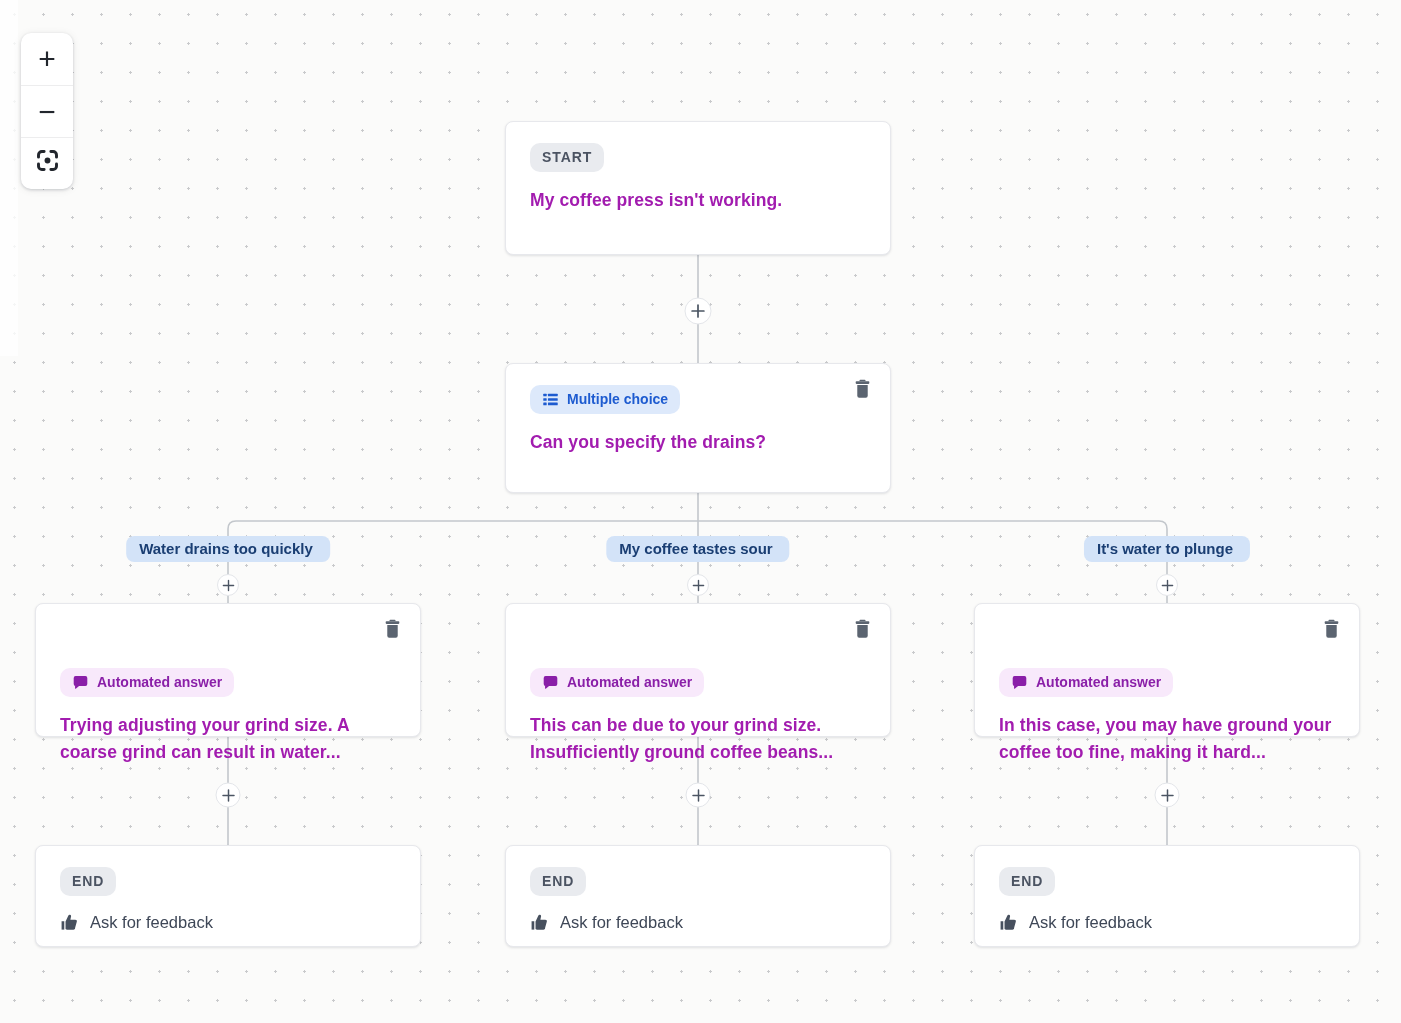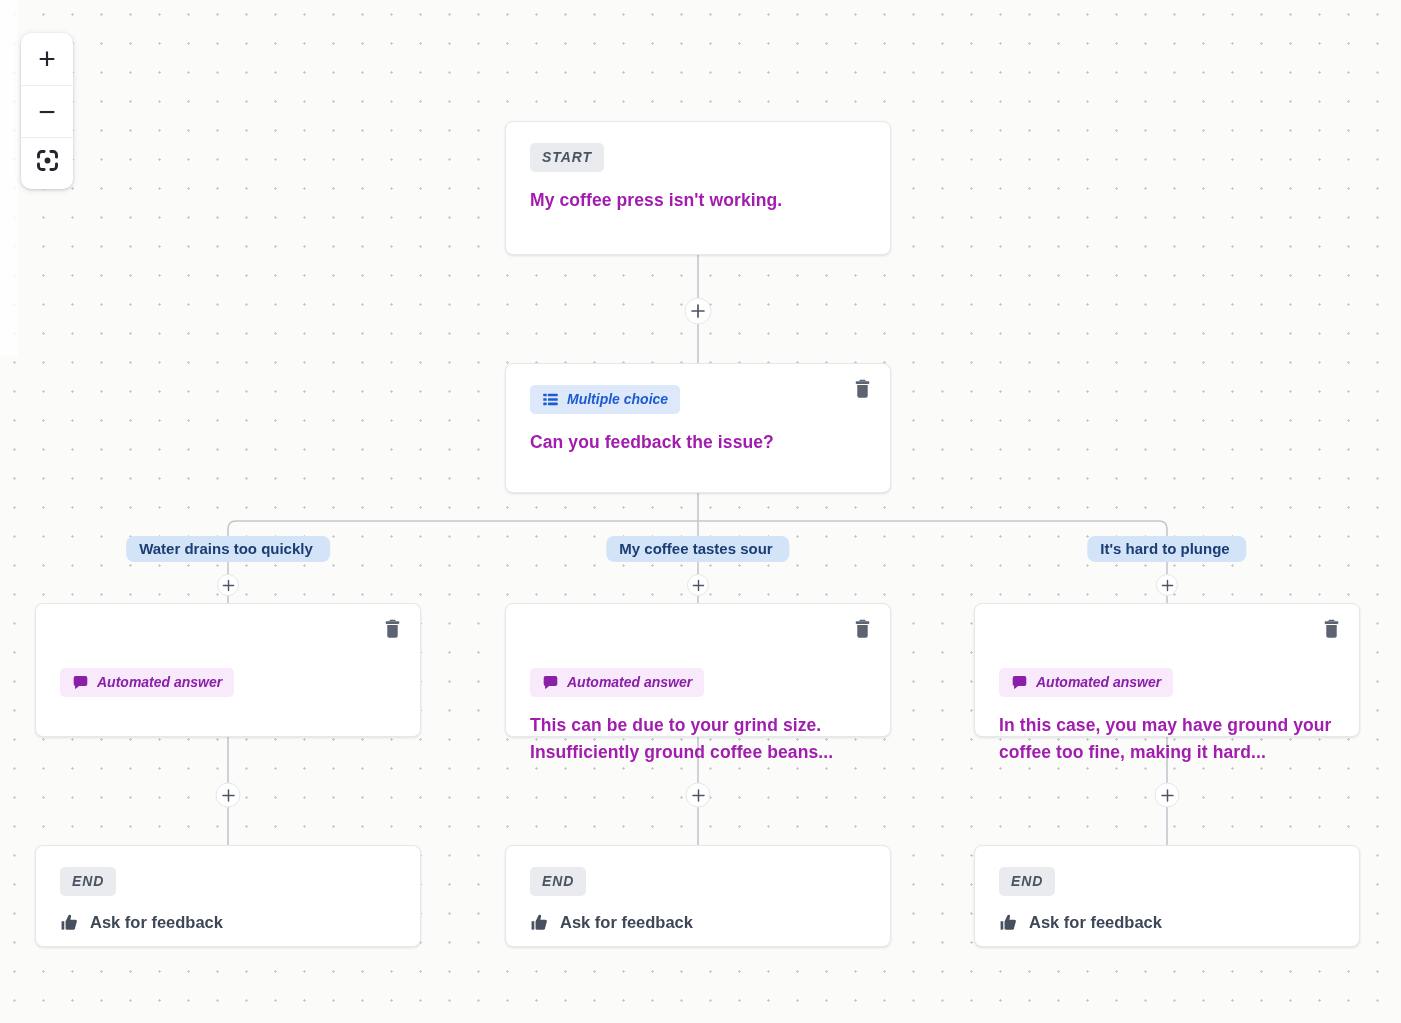--- a/index.html
+++ b/index.html
@@ -68,26 +68,25 @@
     font-weight: 700;
     color: #a21caf;
     line-height: 1.55;
     letter-spacing: 0.1px;
   }
 
   .badge {
     display: inline-flex;
     align-items: center;
     gap: 8px;
-    border-radius: 5px;
+    border-radius: 10px;
     padding: 5px 12px;
     font-size: 14px;
     font-weight: 700;
     line-height: 1.35;
-    font-style: italic;
   }
   .badge-grey { background: #e9ebef; color: #4b5362; letter-spacing: 0.9px; }
   .badge-blue { background: #dde9fb; color: #1d5bd0; justify-content: center; }
   .badge-purple { background: #f8e9fb; color: #8a1fa8; margin-top: 43px; }
   .badge .bicon { display: inline-flex; align-items: center; }
 
   .trash-btn {
     position: absolute;
     top: 14px; right: 17px;
     width: 22px; height: 24px;
@@ -96,21 +95,21 @@
     color: #5b6470;
     cursor: pointer;
   }
 
   .end-row {
     margin-top: 17px;
     display: flex;
     align-items: center;
     gap: 11px;
     font-size: 16.5px;
-    font-weight: 700;
+    font-weight: 400;
     color: #3e4757;
   }
   .end-row .eicon { display: inline-flex; color: #47505e; }
 
   
   .pill {
     position: absolute;
     transform: translateX(-50%);
     background: #d3e3f8;
     color: #1a3e73;
@@ -207,21 +206,21 @@
     </span>
     <button class="trash-btn">
       <span>
         <svg width="19" height="21" viewBox="0 0 24 26" fill="#5b6470">
           <path d="M9.2 1.8h5.6a1 1 0 0 1 1 1v1h-7.6v-1a1 1 0 0 1 1-1z"></path>
           <rect x="3.4" y="3.8" width="17.2" height="3.4" rx="1"></rect>
           <path d="M5.4 8.6h13.2v13.6a2.4 2.4 0 0 1-2.4 2.4H7.8a2.4 2.4 0 0 1-2.4-2.4z"></path>
         </svg>
       </span>
     </button>
-    <div class="title">Can you feedback the issue?</div>
+    <div class="title">Can you specify the drains?</div>
   </div>
 
   <div class="pill" style="left:228px; top:536px;">Water drains too quickly</div>
   <button class="plus plus-sm" style="left:228px; top:585px;">
     <svg width="13" height="13" viewBox="0 0 14 14" stroke="#4b5563" stroke-width="1.5" stroke-linecap="round">
       <path d="M7 1.5 V12.5 M1.5 7 H12.5"></path>
     </svg>
   </button>
 
   <div class="node" style="left:35px; top:603px; width:386px; height:134px;">
@@ -235,20 +234,21 @@
     </span>
     <button class="trash-btn">
       <span>
         <svg width="19" height="21" viewBox="0 0 24 26" fill="#5b6470">
           <path d="M9.2 1.8h5.6a1 1 0 0 1 1 1v1h-7.6v-1a1 1 0 0 1 1-1z"></path>
           <rect x="3.4" y="3.8" width="17.2" height="3.4" rx="1"></rect>
           <path d="M5.4 8.6h13.2v13.6a2.4 2.4 0 0 1-2.4 2.4H7.8a2.4 2.4 0 0 1-2.4-2.4z"></path>
         </svg>
       </span>
     </button>
+    <div class="title">Trying adjusting your grind size. A coarse grind can result in water...</div>
   </div>
 
   <button class="plus plus-md" style="left:228px; top:795px;">
     <svg width="14" height="14" viewBox="0 0 14 14" stroke="#4b5563" stroke-width="1.5" stroke-linecap="round">
       <path d="M7 1.5 V12.5 M1.5 7 H12.5"></path>
     </svg>
   </button>
 
   <div class="node" style="left:35px; top:845px; width:386px; height:102px;">
     <span class="badge badge-grey">END</span>
@@ -303,21 +303,21 @@
       <span class="eicon">
         <svg width="19" height="19" viewBox="0 0 24 24" fill="#47505e">
           <path d="M2 10.4h3.4V21H2z"></path>
           <path d="M7 20.2V10.8l3.6-7.6a1.8 1.8 0 0 1 3.4 1l-.9 4.2h6a2.2 2.2 0 0 1 2.1 2.8l-2 7.2A2.2 2.2 0 0 1 17.1 21H9a6 6 0 0 1-2-.8z"></path>
         </svg>
       </span>
       <span>Ask for feedback</span>
     </div>
   </div>
 
-  <div class="pill" style="left:1167px; top:536px;">It's hard to plunge</div>
+  <div class="pill" style="left:1167px; top:536px;">It's water to plunge</div>
   <button class="plus plus-sm" style="left:1167px; top:585px;">
     <svg width="13" height="13" viewBox="0 0 14 14" stroke="#4b5563" stroke-width="1.5" stroke-linecap="round">
       <path d="M7 1.5 V12.5 M1.5 7 H12.5"></path>
     </svg>
   </button>
 
   <div class="node" style="left:974px; top:603px; width:386px; height:134px;">
     <span class="badge badge-purple">
       <span class="bicon">
         <svg width="17" height="17" viewBox="0 0 20 20" fill="#8a1fa8">

